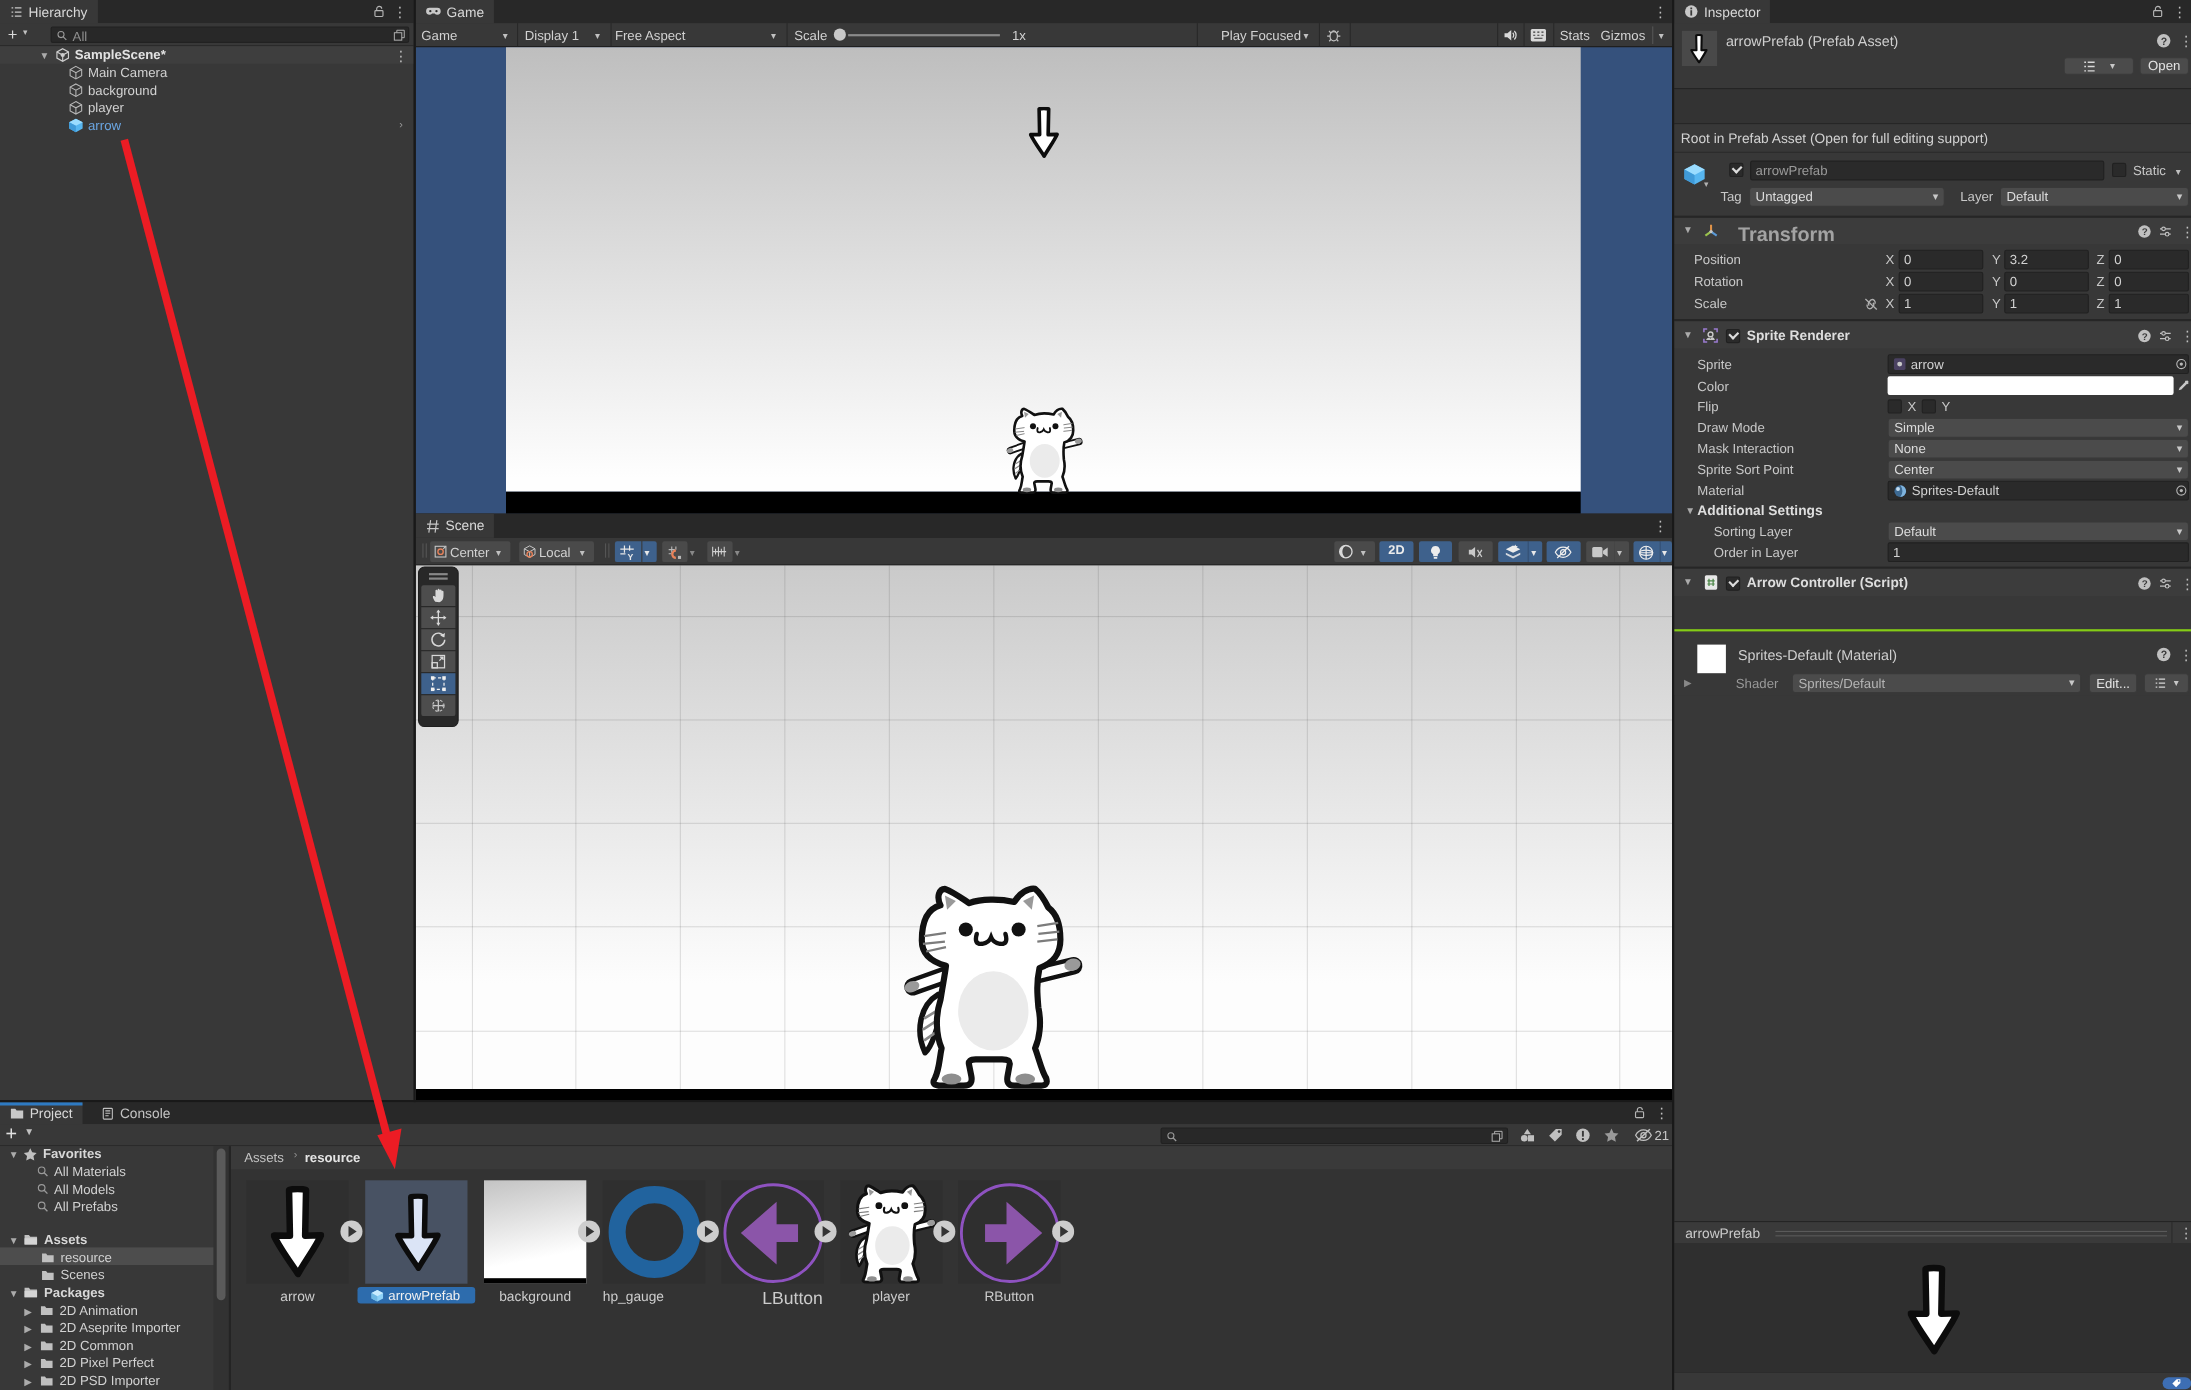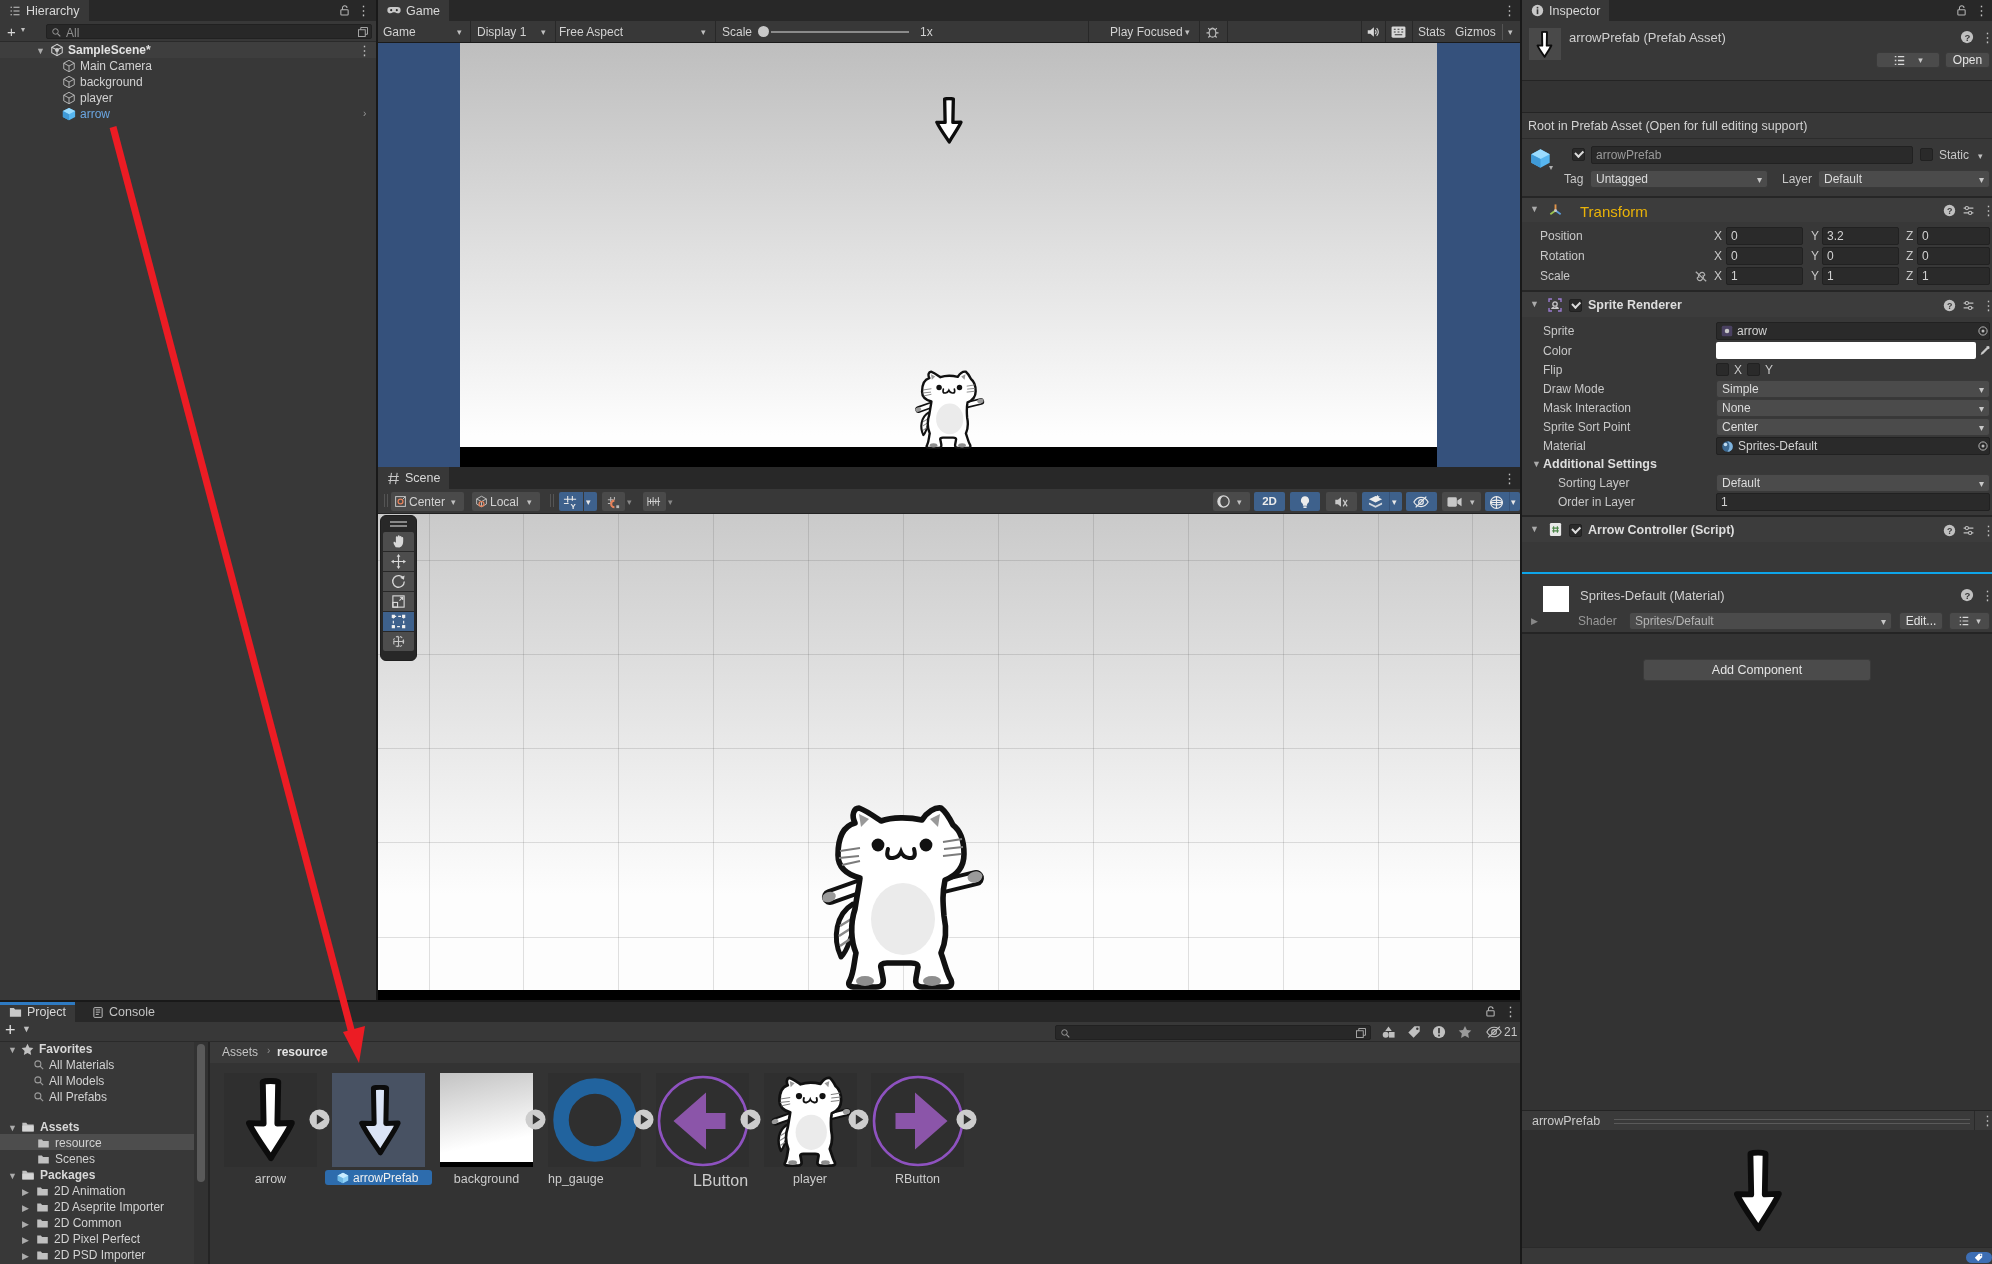--- a/index.html
+++ b/index.html
@@ -739,21 +739,21 @@
   <div class="abs" style="left:0;top:196px;width:470px;height:26px;background:#3c3c3c;border-top:2px solid #262626">
     <span class="abs fold" style="left:8px;top:6px">▼</span>
     <svg class="ic abs" style="left:26px;top:5px" width="15" height="15" viewBox="0 0 16 16">
         <g stroke-width="2" fill="none">
           <path d="M8 8 L8 1.5" stroke="#e09349"></path>
           <path d="M8 8 L2.5 12" stroke="#9ac34d"></path>
           <path d="M8 8 L13.5 12" stroke="#5a9ad8"></path>
         </g>
         <circle cx="8" cy="8" r="1.6" fill="#c8c8c8"></circle>
       </svg>
-    <span class="abs" style="left:58px;top:5px;font-weight:normal;font-size:15px;color:#eab308">Transform</span>
+    <span class="abs" style="left:58px;top:5px;font-weight:bold;font-size:18px;color:#a3a3a3">Transform</span>
     <svg class="ic abs" style="left:421px;top:6px" width="13" height="13" viewBox="0 0 16 16">
         <circle cx="8" cy="8" r="7" fill="#c0c0c0"></circle>
         <text x="5" y="12" font-size="11" font-weight="bold" fill="#3c3c3c">?</text>
       </svg>
     <svg class="ic abs" style="left:440px;top:6px" width="13" height="13" viewBox="0 0 16 16">
         <g stroke="#c0c0c0" stroke-width="1.4">
           <path d="M2 5 h12 M2 11 h12"></path>
         </g>
         <circle cx="6" cy="5" r="2" fill="#3c3c3c" stroke="#c0c0c0" stroke-width="1.3"></circle>
         <circle cx="10" cy="11" r="2" fill="#3c3c3c" stroke="#c0c0c0" stroke-width="1.3"></circle>
@@ -878,42 +878,39 @@
     <svg class="ic abs" style="left:440px;top:7px" width="13" height="13" viewBox="0 0 16 16">
         <g stroke="#c0c0c0" stroke-width="1.4">
           <path d="M2 5 h12 M2 11 h12"></path>
         </g>
         <circle cx="6" cy="5" r="2" fill="#3c3c3c" stroke="#c0c0c0" stroke-width="1.3"></circle>
         <circle cx="10" cy="11" r="2" fill="#3c3c3c" stroke="#c0c0c0" stroke-width="1.3"></circle>
       </svg>
     <span class="abs kebab" style="left:460px;top:6px">⋮</span>
   </div>
 
-  <div class="abs" style="left:0;top:572px;width:470px;height:60px;background:#383838;border-top:2px solid #0ea5e9">
+  <div class="abs" style="left:0;top:572px;width:470px;height:60px;background:#383838;border-top:2px solid #84cc16">
     <div class="abs" style="left:21px;top:12px;width:26px;height:26px;background:#ffffff"></div>
     <span class="abs" style="left:58px;top:14px;font-size:13px;color:#cfcfcf">Sprites-Default (Material)</span>
     <svg class="ic abs" style="left:438px;top:14px" width="14" height="14" viewBox="0 0 16 16">
         <circle cx="8" cy="8" r="7" fill="#c0c0c0"></circle>
         <text x="5" y="12" font-size="11" font-weight="bold" fill="#383838">?</text>
       </svg>
     <span class="abs kebab" style="left:459px;top:14px">⋮</span>
     <span class="abs fold" style="left:9px;top:42px;color:#888">▶</span>
     <span class="abs" style="left:56px;top:40px;color:#999">Shader</span>
     <div class="drop" style="left:107px;top:38px;width:263px;height:18px;color:#b4b4b4">Sprites/Default<span class="dar">▾</span></div>
     <div class="abs btn" style="left:377px;top:38px;width:44px;height:18px">Edit...</div>
     <div class="abs btn" style="left:427px;top:38px;width:41px;height:18px">
       <svg class="ic" width="12" height="10" viewBox="0 0 16 14">
           <path d="M2 2 h2 M6 2 h8 M2 7 h2 M6 7 h8 M2 12 h2 M6 12 h8" stroke="#d8d8d8" stroke-width="1.6"></path>
         </svg>
       <span style="margin-left:6px;font-size:9px;color:#c8c8c8">▾</span>
     </div>
   </div>
-  <div class="abs" style="left:0;top:632px;width:470px;height:478px;background:#333333;border-top:2px solid #242424">
-    <div class="abs btn" style="left:121px;top:25px;width:228px;height:22px;font-size:12.5px">Add Component</div>
-  </div>
 
   <div class="abs" style="left:0;top:1110px;width:470px;height:20px;background:#3a3a3a;border-top:1px solid #242424">
     <span class="abs" style="left:10px;top:3px;font-size:12.5px;color:#cacaca">arrowPrefab</span>
     <div class="abs" style="left:92px;top:8px;width:356px;height:1px;background:#5a5a5a"></div>
     <div class="abs" style="left:92px;top:12px;width:356px;height:1px;background:#5a5a5a"></div>
     <div class="abs" style="left:452px;top:0;width:1px;height:20px;background:#2a2a2a"></div>
     <span class="abs kebab" style="left:459px;top:2px">⋮</span>
   </div>
   <div class="abs" style="left:0;top:1130px;width:470px;height:117px;background:#2f2f2f">
     <svg class="ic abs" style="left:212px;top:16px" width="48" height="90">

